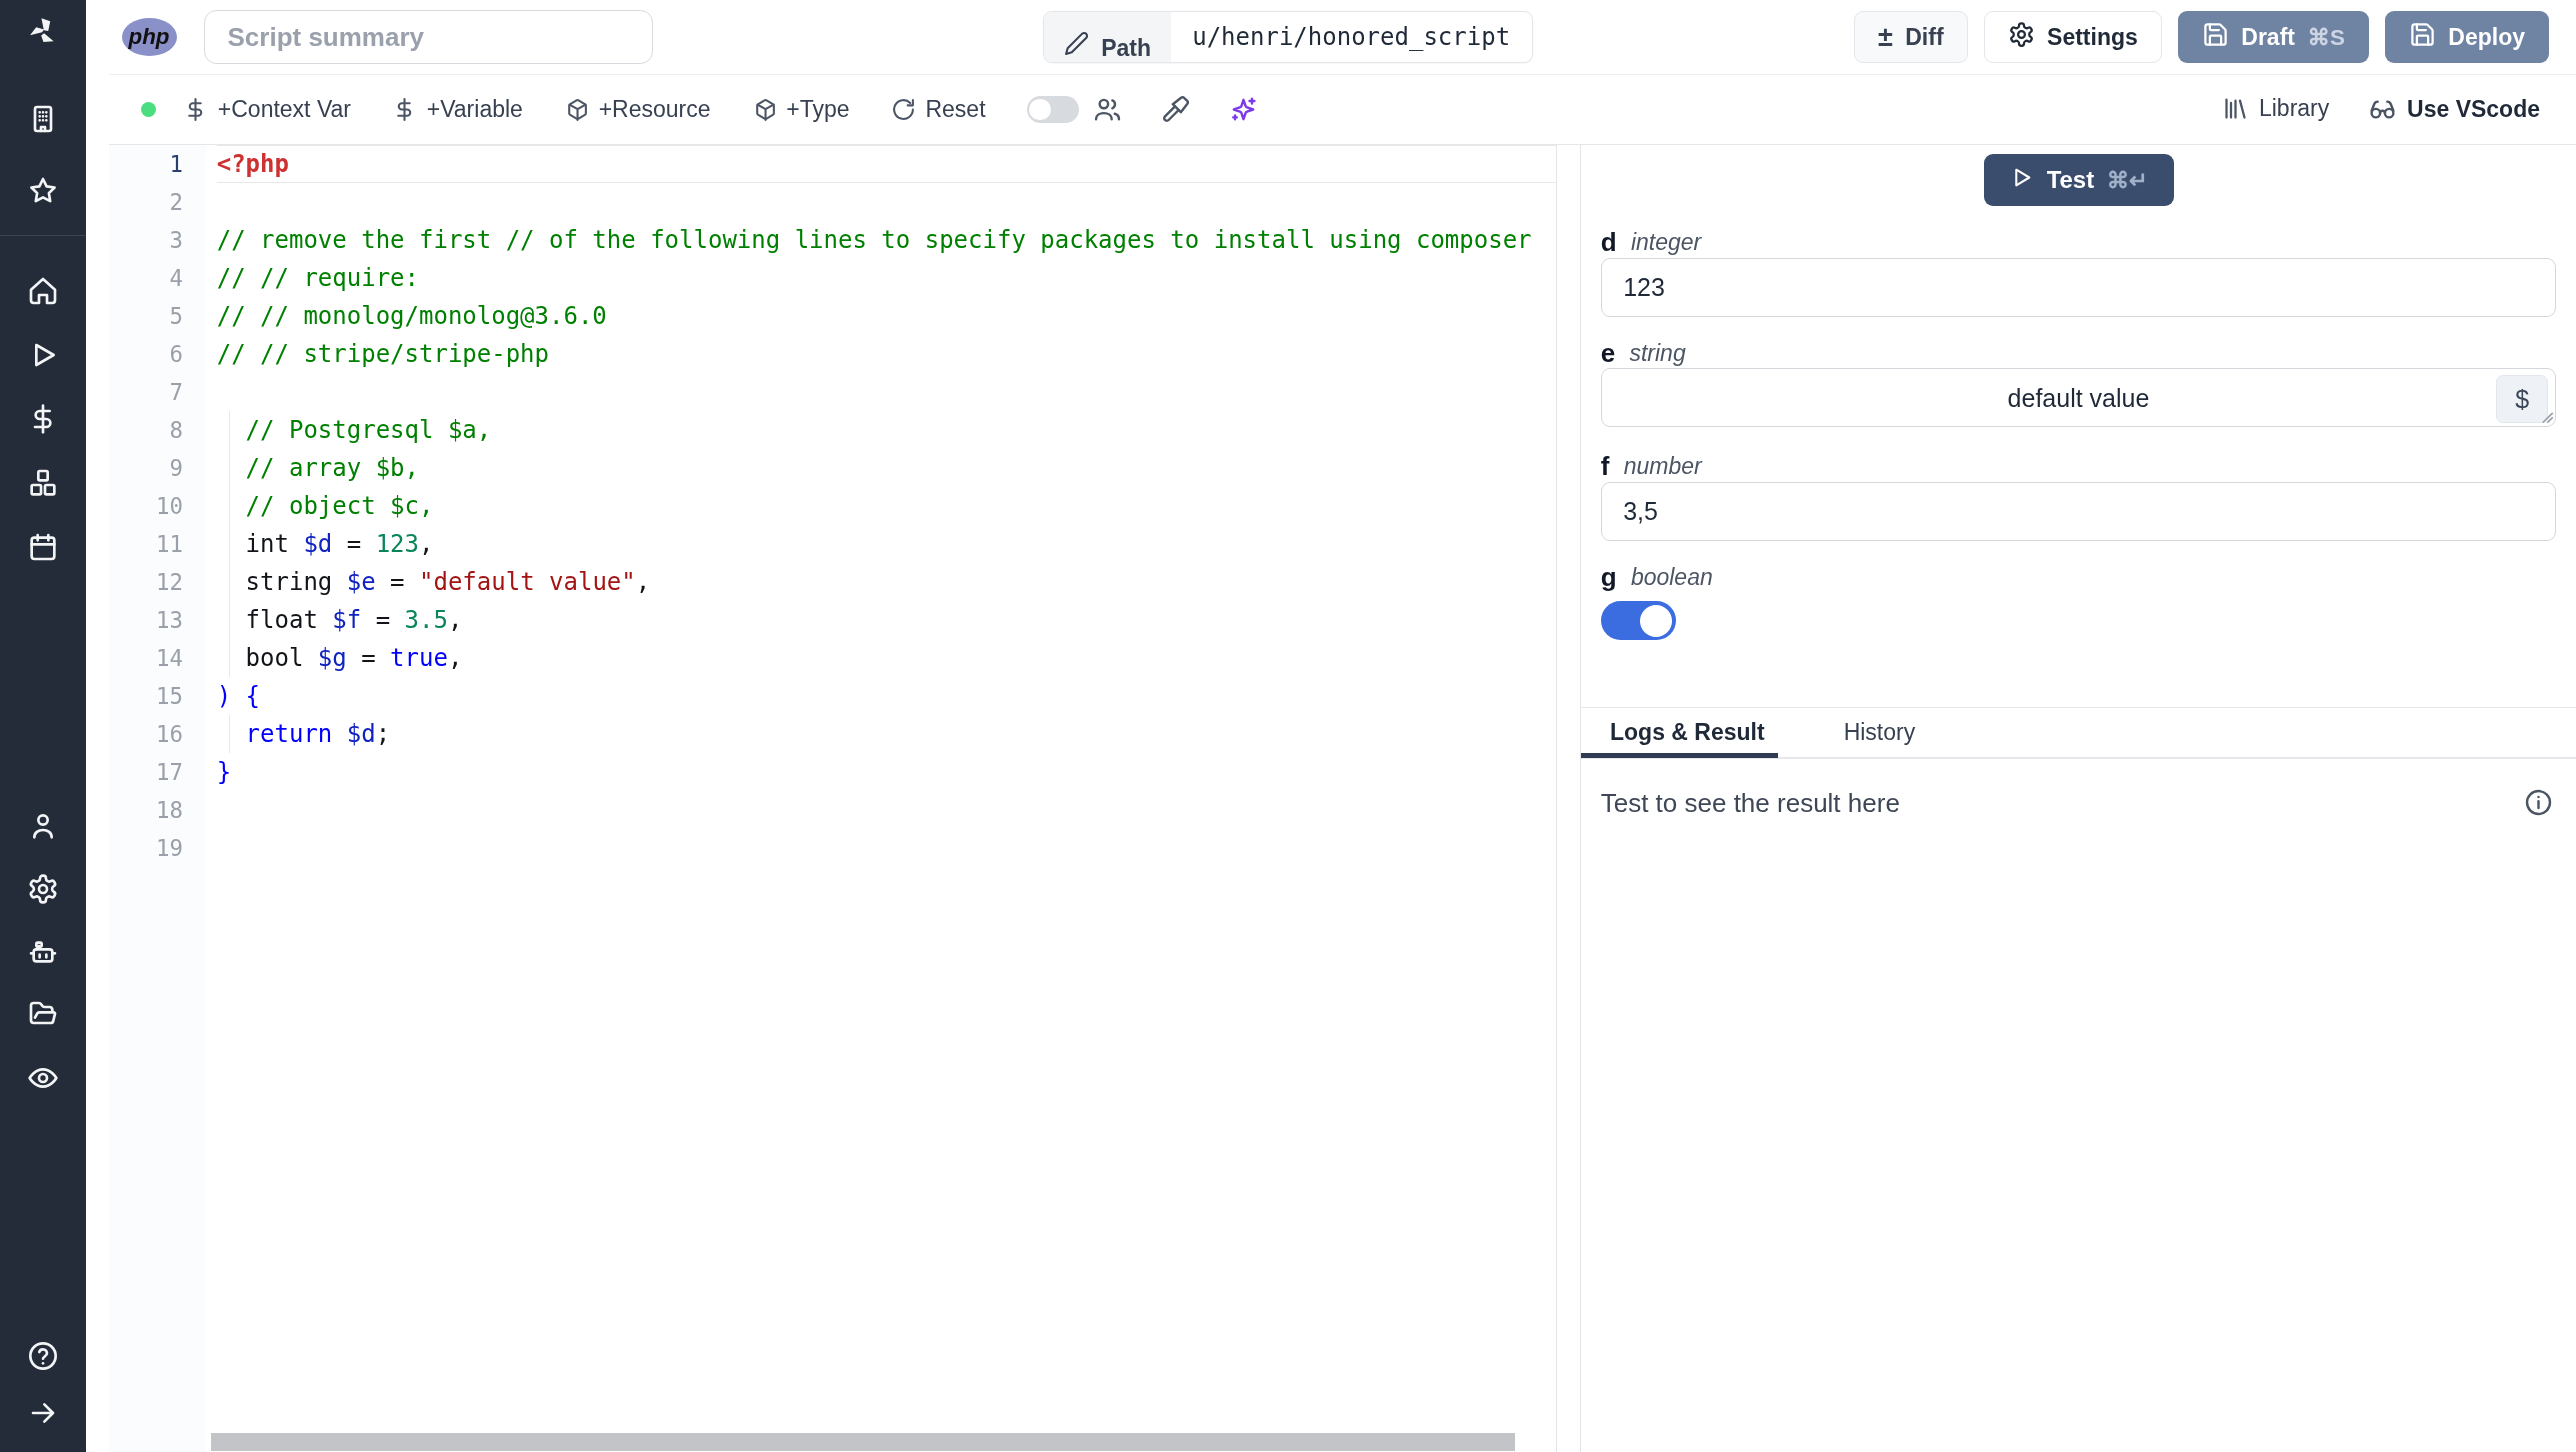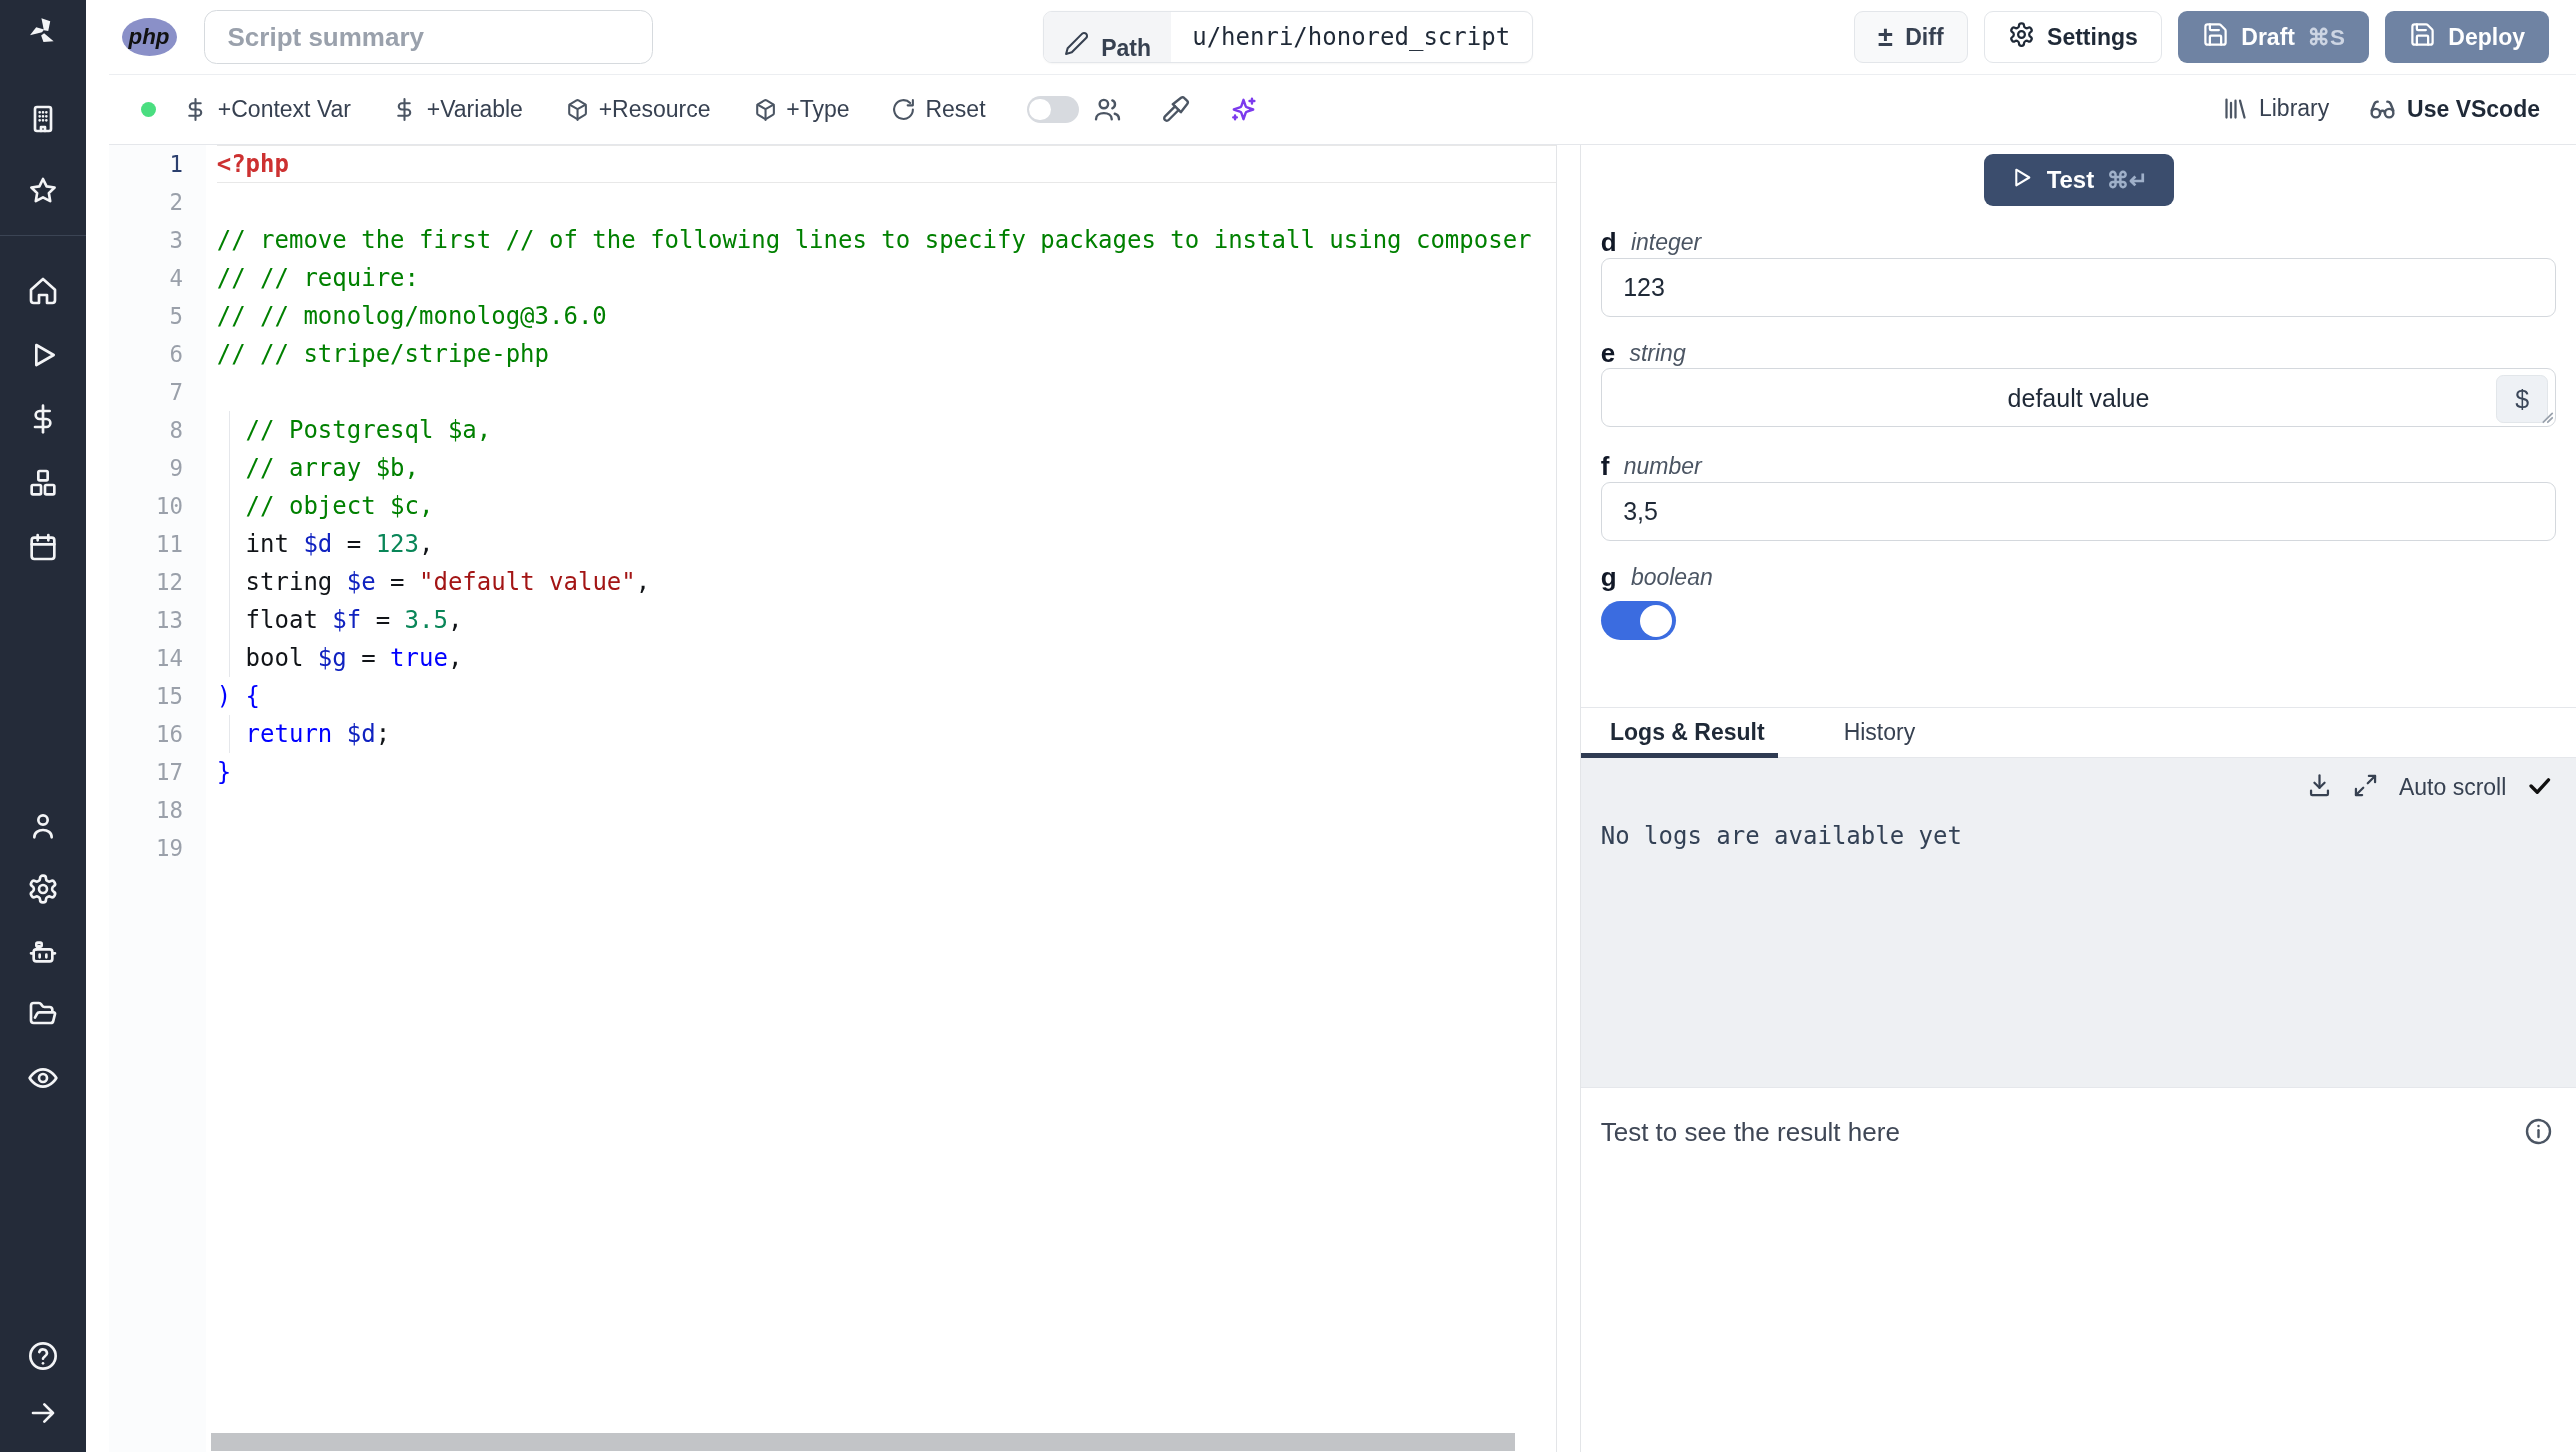--- a/index.html
+++ b/index.html
@@ -438,44 +438,20 @@
               </div>
           </div>
         </div>
 
         <div class="rp-tabs">
           <span class="tab tab-active">Logs &amp; Result</span>
           <span class="tab tab-idle">History</span>
           <span class="tab-underline"></span>
         </div>
 
-        <div class="rp-logs">
-          <div class="logs-toolbar">
-            <span>
-              <svg class="ic" width="27" height="27" viewBox="0 0 24 24" stroke="#374151">
-                  <path d="M12 3v11"></path>
-                  <path d="m7.5 9.5 4.5 4.5 4.5-4.5"></path>
-                  <path d="M4.5 16.5v3a1 1 0 0 0 1 1h13a1 1 0 0 0 1-1v-3"></path>
-                </svg>
-            </span>
-            <span>
-              <svg class="ic" width="27" height="27" viewBox="0 0 24 24" stroke="#374151">
-                  <path d="M15 3.5h5.5V9M9 20.5H3.5V15"></path>
-                  <path d="M20.5 3.5 14 10M3.5 20.5 10 14"></path>
-                </svg>
-            </span>
-            <span class="autoscroll">Auto scroll</span>
-            <span>
-              <svg width="27" height="27" viewBox="0 0 24 24" fill="none" stroke="#111" stroke-width="3" stroke-linecap="round" stroke-linejoin="round">
-                  <path d="M4.5 12.5 10 18 20 7"></path>
-                </svg>
-            </span>
-          </div>
-          <div class="logs-empty">No logs are available yet</div>
-        </div>
 
         <div class="rp-result">
           <span class="result-placeholder">Test to see the result here</span>
           <span>
             <svg class="ic" width="29" height="29" viewBox="0 0 24 24" stroke="#4b5563">
                 <circle cx="12" cy="12" r="9.5"></circle>
                 <path d="M12 11v5.5"></path>
                 <path d="M12 7.5h.01"></path>
               </svg>
           </span>

